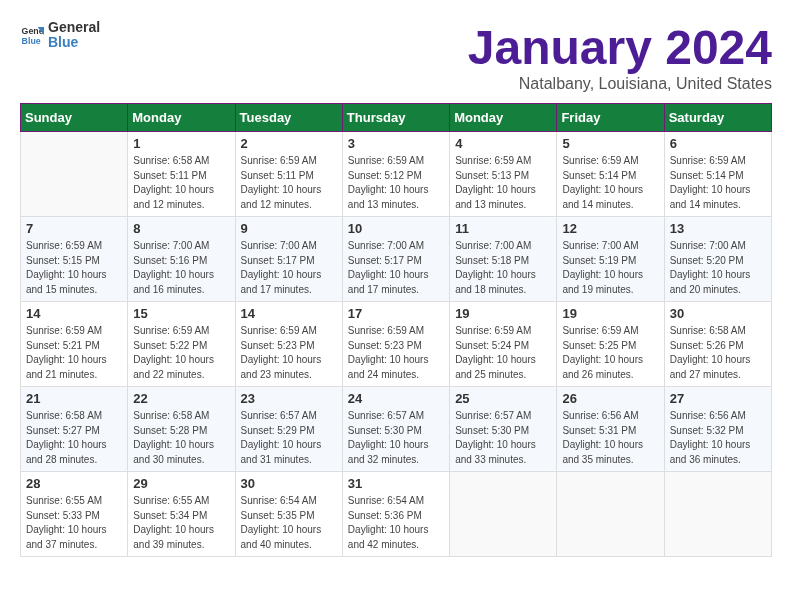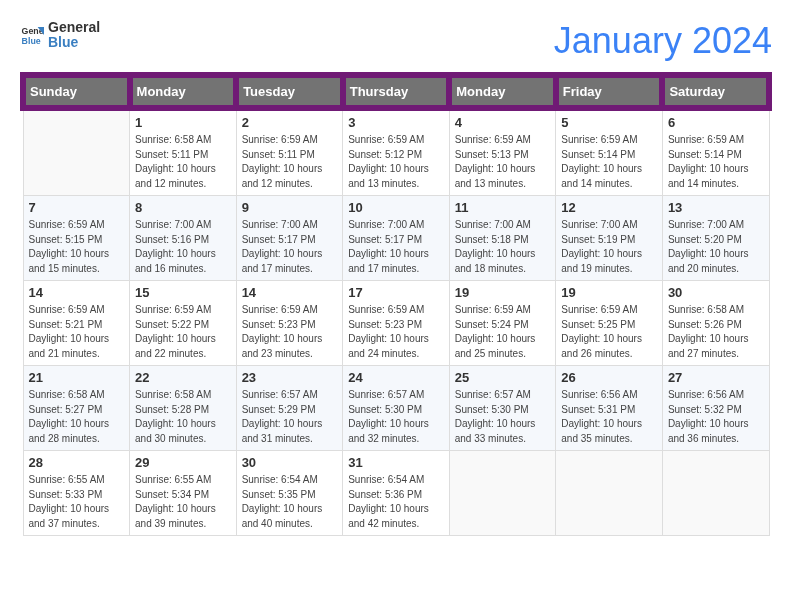--- a/index.html
+++ b/index.html
@@ -22,41 +22,41 @@
       gap: 4px;
     }
     .logo-icon {
       width: 24px;
       height: 24px;
     }
     .title-section {
       text-align: right;
     }
     .calendar-title {
-      font-size: 36px;
-      font-weight: normal;
-      color: #3b82f6;
+      font-size: 48px;
+      font-weight: bold;
+      color: #4c1d95;
     }
     .calendar-subtitle {
       font-size: 16px;
       color: #555;
     }
     .calendar {
       width: 100%;
       border-collapse: collapse;
       font-size: 11px;
     }
     .calendar th {
-      background: #737373;
+      background: #15803d;
       color: #fff;
       padding: 6px 4px;
       text-align: left;
       font-size: 13px;
       font-weight: bold;
-      border: 6px solid #701a75;
+      border: 1px solid #701a75;
     }
     .calendar td {
       border: 1px solid #ddd;
       vertical-align: top;
       padding: 4px 5px;
       min-height: 80px;
       width: calc(100% / 7);
       background: #fff;
     }
     .calendar td.empty {
@@ -91,20 +91,21 @@
       <text x="2" y="26" font-size="11" fill="#3a7fc1" font-weight="bold">Blue</text>
       <polygon points="22,5 30,5 30,15" fill="#3a7fc1"></polygon>
     </svg>
     <div style="line-height:1.1;">
       <div style="font-size:14px;font-weight:bold;color:#333;">General</div>
       <div style="font-size:14px;font-weight:bold;color:#3a7fc1;">Blue</div>
     </div>
   </div>
   <div class="title-section">
     <div class="calendar-title">January 2024</div>
+    <div class="calendar-subtitle">Natalbany, Louisiana, United States</div>
   </div>
 </div>
 
 <table class="calendar">
   <thead>
     <tr>
       <th>Sunday</th>
       <th>Monday</th>
       <th>Tuesday</th>
       <th>Thursday</th>

